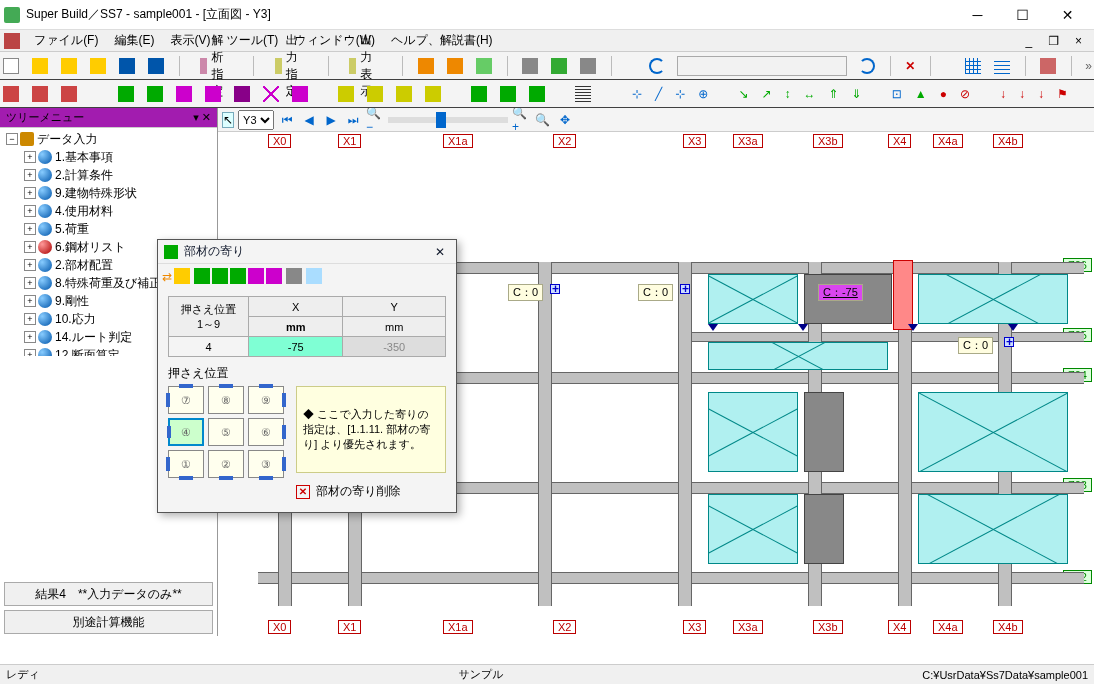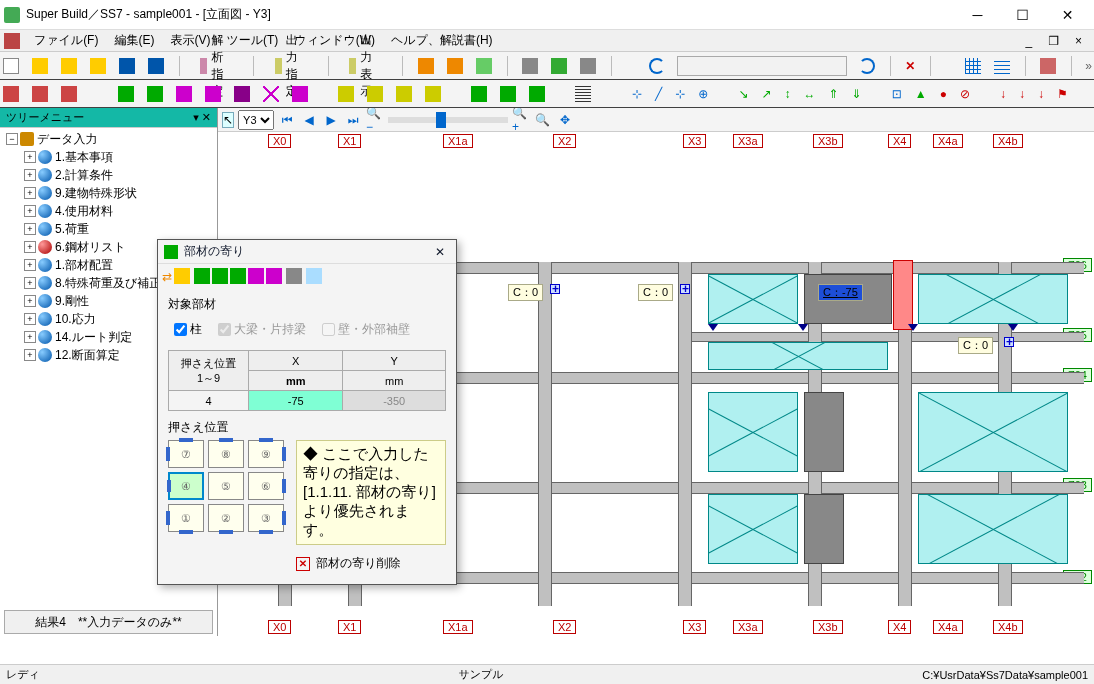--- a/index.html
+++ b/index.html
@@ -20,21 +20,21 @@
 .toolbar { height: 28px; display: flex; align-items: center; background: #f4f4f4; border-bottom: 1px solid #404040; padding: 0 2px; gap: 11px; }
 .toolbar .tb-btn { width: 22px; height: 22px; display: flex; align-items: center; justify-content: center; border: 1px solid transparent; cursor: pointer; border-radius: 2px; }
 .toolbar .tb-sep { width: 1px; height: 20px; background: #bbb; margin: 0 3px; }
 .toolbar .tb-txtbtn { height: 22px; padding: 0 6px; display: flex; align-items: center; gap: 4px; border: 1px solid transparent; cursor: pointer; border-radius: 2px; font-size: 12px; }
 .ico { width: 16px; height: 16px; display: inline-block; }
 .toolbar .chevron { width: 14px; text-align: center; color: #666; cursor: pointer; }
 
 
 .main { display: flex; height: calc(684px - 30px - 22px - 28px - 28px - 28px - 20px); }
 .sidebar { width: 218px; border-right: 1px solid #999; display: flex; flex-direction: column; background: #fff; }
-.sidebar-title { height: 20px; background: #14b8a6; border-bottom: 1px solid #ccc; padding: 2px 6px; font-size: 11px; display: flex; justify-content: space-between; align-items: center; }
+.sidebar-title { height: 20px; background: #a21caf; border-bottom: 1px solid #ccc; padding: 2px 6px; font-size: 11px; display: flex; justify-content: space-between; align-items: center; }
 .tree { flex: 1; overflow: auto; padding: 2px; font-size: 12px; }
 .tree-item { display: flex; align-items: center; height: 18px; padding-left: 4px; cursor: pointer; white-space: nowrap; }
 .tree-item.lvl0 { padding-left: 4px; }
 .tree-item.lvl1 { padding-left: 22px; }
 .tree-exp { width: 12px; height: 12px; border: 1px solid #888; display: inline-flex; align-items: center; justify-content: center; font-size: 9px; margin-right: 2px; cursor: pointer; }
 .tree-ico { width: 14px; height: 14px; display: inline-block; margin-right: 3px; border-radius: 7px; }
 .tree-ico.blue { background: radial-gradient(circle at 30% 30%, #8cf, #05a); }
 .tree-ico.red { background: radial-gradient(circle at 30% 30%, #f99, #a00); }
 .tree-ico.book { background: #c80; border-radius: 2px; }
 .sidebar-btn { height: 24px; border: 1px solid #aaa; background: #f0f0f0; cursor: pointer; margin: 2px 4px; font-size: 12px; }
@@ -63,38 +63,38 @@
 .dlg-table th { background: #eee; font-weight: normal; }
 .dlg-table .sel { background: #7fffd4; }
 .dlg-table .dis { background: #ddd; color: #888; }
 .dlg-bottom { display: flex; gap: 12px; }
 .numpad { display: grid; grid-template-columns: repeat(3, 36px); grid-template-rows: repeat(3, 28px); gap: 4px; }
 .numpad .np { border: 1px solid #888; background: #ffe; display: flex; align-items: center; justify-content: center; cursor: pointer; position: relative; font-size: 11px; color: #666;}
 .numpad .np.active { background: #cfc; border: 2px solid #08c; }
 .numpad .np::before, .numpad .np::after { content:''; position:absolute; background:#36c; }
 .numpad .np.t::before{ top:-3px; left:10px; right:10px; height:4px;} .numpad .np.b::before{ bottom:-3px; left:10px; right:10px; height:4px;}
 .numpad .np.l::after{ left:-3px; top:6px; bottom:6px; width:4px;} .numpad .np.r::after{ right:-3px; top:6px; bottom:6px; width:4px;}
-.dlg-info { flex: 1; background: #ffffe0; border: 1px solid #cc8; padding: 4px 6px; font-size: 15px; }
+.dlg-info { flex: 1; background: #ffffe0; border: 1px solid #cc8; padding: 20px 6px; font-size: 11px; }
 .dlg-delete { margin-top: 10px; display: flex; align-items: center; gap: 6px; cursor: pointer; }
 .dlg-delete .x { color: #c00; font-weight: bold; border: 1px solid #c00; width:14px; height:14px; display:inline-flex; align-items:center; justify-content:center; font-size:10px;}
 
 
 .statusbar { position: fixed; bottom: 0; left: 0; right: 0; height: 20px; background: #f0f0f0; border-top: 1px solid #ccc; display: flex; align-items: center; font-size: 11px; padding: 0 6px; }
 
 
 .beam-h { position:absolute; background:#c0c0c0; border-top:1px solid #666; border-bottom:1px solid #666; }
 .beam-v { position:absolute; background:#c0c0c0; border-left:1px solid #666; border-right:1px solid #666; }
 .panel-cyan { position:absolute; background:#b0f0f0; border:1px solid #088; }
 .panel-cyan::before, .panel-cyan::after { content:''; position:absolute; background:#088; height:1px; width:141%; top:50%; left:-20%; }
 .panel-cyan::before { transform: rotate(28deg); } .panel-cyan::after { transform: rotate(-28deg); }
 .panel-gray { position:absolute; background:#888; border:1px solid #444; }
 .handle { position:absolute; width:10px; height:10px; border:1px solid #00c; background:#cdf; }
 .handle.plus::before{content:'+'; color:#00c; font-weight:bold; position:absolute; top:-3px; left:1px;}
 .badge { position:absolute; background:#fffde0; border:1px solid #aa8; padding:0 4px; font-size:11px; }
-.badge.red { background:#1d4ed8;text-decoration:underline; }
+.badge.red { background:#d946ef;text-decoration:underline; }
 .hilite { position:absolute; background:#f88; border:1px solid #c00; }
 .tri { position:absolute; width:0; height:0; border-left:5px solid transparent; border-right:5px solid transparent; border-top:7px solid #008; }
 </style>
 </head>
 <body>
 
 <div class="titlebar">
   <span class="icon"></span>
   <span class="title">Super Build／SS7 - sample001 - [立面図 - Y3]</span>
   <div class="winbtn">─</div>
@@ -368,21 +368,21 @@
             <span>5.荷重</span>
           </div>
           <div class="tree-item lvl1">
             <span class="tree-exp">+</span>
             <span class="tree-ico red"></span>
             <span>6.鋼材リスト</span>
           </div>
           <div class="tree-item lvl1">
             <span class="tree-exp">+</span>
             <span class="tree-ico blue"></span>
-            <span>1.部材配置</span>
+            <span>2.部材配置</span>
           </div>
           <div class="tree-item lvl1">
             <span class="tree-exp">+</span>
             <span class="tree-ico blue"></span>
             <span>8.特殊荷重及び補正データ</span>
           </div>
           <div class="tree-item lvl1">
             <span class="tree-exp">+</span>
             <span class="tree-ico blue"></span>
             <span>9.剛性</span>
@@ -400,20 +400,21 @@
           <div class="tree-item lvl1">
             <span class="tree-exp">+</span>
             <span class="tree-ico blue"></span>
             <span>12.断面算定</span>
           </div>
         </div>
 
     </div>
     <div style="flex:1"></div>
     <button class="sidebar-btn">結果4　**入力データのみ**</button>
+    <button class="sidebar-btn">別途計算機能</button>
   </div>
 
   <div class="viewport">
     <div class="view-toolbar">
       <div class="tb-btn" style="border:1px solid #7ab;background:#dff">↖</div>
       <select><option>Y3</option></select>
       <div class="nav-btn">⏮</div>
       <div class="nav-btn">◀</div>
       <div class="nav-btn">▶</div>
       <div class="nav-btn">⏭</div>
@@ -523,37 +524,20 @@
     <div class="tb-btn"><span class="ico" style="background:#0a0"></span></div>
     <div class="tb-btn"><span class="ico" style="background:#0a0"></span></div>
     <div class="tb-btn"><span class="ico" style="background:#c0c"></span></div>
     <div class="tb-btn"><span class="ico" style="background:#c0c"></span></div>
     <div class="tb-sep"></div>
     <div class="tb-btn"><span class="ico" style="background:#888"></span></div>
     <div class="tb-sep"></div>
     <div class="tb-btn"><span class="ico" style="background:#adf"></span></div>
   </div>
   <div class="dlg-body">
-    <div class="dlg-section">
-      <div class="dlg-section-title">対象部材</div>
-      <div class="dlg-checks">
-        <label>
-            <input type="checkbox" checked="" style="">
-            <span>柱</span>
-          </label>
-        <label style="color:#999">
-            <input type="checkbox" checked="" disabled="" style="">
-            <span>大梁・片持梁</span>
-          </label>
-        <label style="color:#999">
-            <input type="checkbox" disabled="" style="">
-            <span>壁・外部袖壁</span>
-          </label>
-      </div>
-    </div>
     <table class="dlg-table">
       <tbody>
           <tr>
             <th rowspan="2" style="width:80px"><span>押さえ位置</span><br><span>1～9</span></th>
             <th>X</th>
             <th>Y</th>
           </tr>
       <tr>
             <th style="font-weight:bold">mm</th>
             <th>mm</th>

